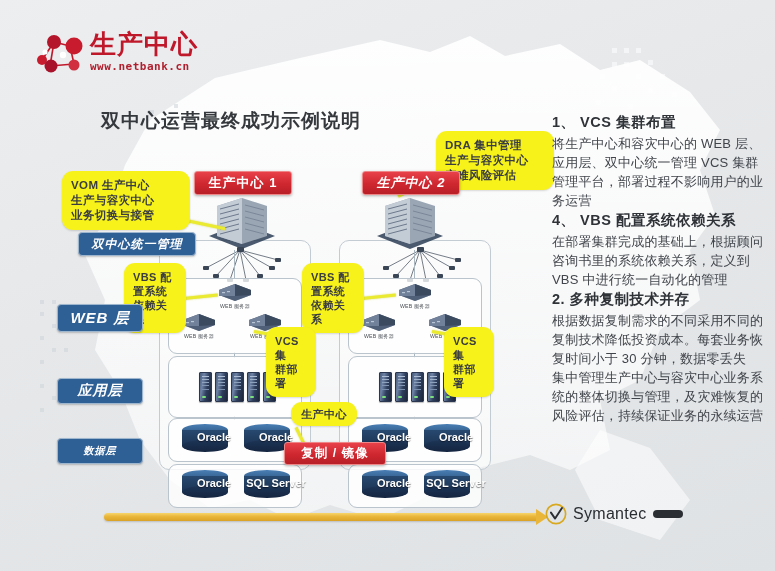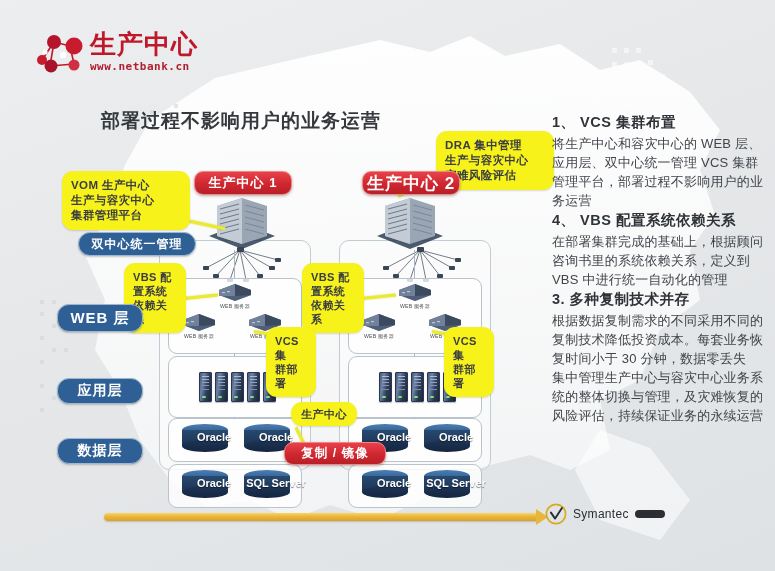--- a/index.html
+++ b/index.html
@@ -28,37 +28,37 @@
 
   
   .rightcol{position:absolute;left:552px;top:112px;width:216px;color:#3b3f45;}
   .rc-h{font-size:14.5px;font-weight:bold;color:#2f3338;margin:0 0 2px 0;
     letter-spacing:.5px;line-height:20px;}
   .rc-p{font-size:13px;line-height:19px;color:#41454b;margin:0 0 16px 0;
     letter-spacing:.2px;}
   .rc-p:last-child{margin-bottom:0;}
 
   
-  .pill{position:absolute;border-radius:12px;background:#2e5f95;
+  .pill{position:absolute;border-radius:4px;background:#2e5f95;
     border:1px solid #9fb6cf;color:#fff;font-weight:bold;
     display:flex;align-items:center;justify-content:center;
-    box-shadow:0 1px 2px rgba(0,0,0,.22);letter-spacing:1px;}
+    box-shadow:0 1px 2px rgba(0,0,0,.22);letter-spacing:1px;font-style:italic;}
   .pill.manage{left:78px;top:232px;width:116px;height:22px;font-size:12px;}
   .pill.web{left:57px;top:304px;width:84px;height:26px;font-size:15px;}
   .pill.app{left:57px;top:378px;width:84px;height:24px;font-size:14px;}
-  .pill.data{left:57px;top:438px;width:84px;height:24px;font-size:14px;}
-
-  
-  .rbadge{position:absolute;border-radius:9px;
+  .pill.data{left:57px;top:438px;width:84px;height:24px;font-size:10px;}
+
+  
+  .rbadge{position:absolute;border-radius:3px;
     background:linear-gradient(180deg,#e8414a 0%,#cf2730 55%,#b81f27 100%);
     color:#fff;font-weight:bold;display:flex;align-items:center;
     justify-content:center;letter-spacing:1px;
     box-shadow:0 1px 3px rgba(0,0,0,.3);border:1px solid #e88;}
   .rbadge.dc1{left:194px;top:171px;width:96px;height:22px;font-size:13px;}
-  .rbadge.dc2{left:362px;top:171px;width:96px;height:22px;font-size:17px;}
+  .rbadge.dc2{left:362px;top:171px;width:96px;height:22px;font-size:13px;font-style:italic;}
   .rbadge.repl{left:284px;top:442px;width:100px;height:21px;font-size:12.5px;}
 
   
   .callout{position:absolute;background:#f7f21a;border-radius:11px;
     color:#3a3d42;font-weight:bold;padding:7px 9px;box-sizing:border-box;
     line-height:15px;letter-spacing:.4px;box-shadow:0 1px 2px rgba(0,0,0,.14);}
   .callout.vom{left:62px;top:171px;width:128px;font-size:11.5px;}
   .callout.dra{left:436px;top:131px;width:118px;font-size:11.5px;}
   .callout.vbs1{left:124px;top:263px;width:62px;font-size:11px;line-height:14px;}
   .callout.vbs2{left:302px;top:263px;width:62px;font-size:11px;line-height:14px;}
@@ -132,21 +132,21 @@
 
   
   .goldbar{position:absolute;left:104px;top:513px;width:436px;height:8px;
     border-radius:4px;
     background:linear-gradient(180deg,#f7d46a 0%,#e9b63a 45%,#d9a227 100%);
     box-shadow:0 1px 2px rgba(0,0,0,.18);}
   .goldarrow{position:absolute;left:536px;top:509px;width:0;height:0;
     border-top:8px solid transparent;border-bottom:8px solid transparent;
     border-left:12px solid #e9b63a;}
   .sym{position:absolute;left:545px;top:503px;display:flex;align-items:center;gap:6px;}
-  .sym-name{font-size:12px;color:#2a2d31;letter-spacing:.3px;text-align:center;}
+  .sym-name{font-size:16px;color:#2a2d31;letter-spacing:.3px;text-align:center;}
   .sym-bar{width:30px;height:8px;border-radius:4px;background:#2b2f34;}
   .sym-mark{width:22px;height:22px;}
 </style>
 </head>
 <body>
 
 <div id="stage">
 
   <svg class="map-bg" viewBox="0 0 775 571" preserveAspectRatio="none">
     <defs>
@@ -211,21 +211,21 @@
       <circle cx="12" cy="30" r="5" fill="#c81c2e"></circle>
       <circle cx="21" cy="36" r="6.5" fill="#a8122a"></circle>
       <circle cx="44" cy="35" r="5.5" fill="#d03040"></circle>
       <circle cx="33" cy="25" r="3.2" fill="#ffffff"></circle>
       <circle cx="15" cy="22" r="2.6" fill="#ffffff"></circle>
     </svg>
     <div class="logo-cn">生产中心</div>
     <div class="logo-url">www.netbank.cn</div>
   </div>
 
-  <div class="page-title">部署过程不影响用户的业务运营</div>
+  <div class="page-title">双中心运营最终成功示例说明</div>
 
   <div class="outerbox ob-l"></div>
   <div class="outerbox ob-r"></div>
 
   <svg class="mainframe mf1" viewBox="0 0 78 58">
     <polygon points="6,44 39,57 72,44 39,31" fill="#2b3d55" opacity=".85"></polygon>
     <polygon points="14,14 39,6 64,14 64,44 39,52 14,44" fill="#9aa6b4"></polygon>
     <polygon points="14,14 39,6 39,52 14,44" fill="#c3cbd5"></polygon>
     <g stroke="#6c7a8c" stroke-width="1">
       <line x1="17" y1="17" x2="36" y2="12"></line>
@@ -460,21 +460,21 @@
   <div class="leader" style="left:430px;top:178px;width:36px;transform:rotate(152deg);"></div>
   <div class="leader" style="left:184px;top:297px;width:34px;transform:rotate(-6deg);"></div>
   <div class="leader" style="left:362px;top:297px;width:34px;transform:rotate(-6deg);"></div>
   <div class="leader" style="left:254px;top:330px;width:16px;transform:rotate(10deg);"></div>
   <div class="leader" style="left:432px;top:330px;width:16px;transform:rotate(10deg);"></div>
   <div class="leader" style="left:296px;top:426px;width:18px;transform:rotate(64deg);"></div>
 
   <div class="callout vom">
     <div>VOM 生产中心</div>
     <div>生产与容灾中心</div>
-    <div>集群管理平台</div>
+    <div>业务切换与接管</div>
   </div>
   <div class="callout dra">
     <div>DRA 集中管理</div>
     <div>生产与容灾中心</div>
     <div>灾难风险评估</div>
   </div>
   <div class="callout vbs1">
     <div>VBS 配</div>
     <div>置系统</div>
     <div>依赖关系</div>
@@ -508,21 +508,21 @@
   <div class="rightcol">
     <div>
       <div class="rc-h">1、 VCS 集群布置</div>
       <div class="rc-p">将生产中心和容灾中心的 WEB 层、应用层、双中心统一管理 VCS 集群管理平台，部署过程不影响用户的业务运营</div>
     </div>
     <div>
       <div class="rc-h">4、 VBS 配置系统依赖关系</div>
       <div class="rc-p">在部署集群完成的基础上，根据顾问咨询书里的系统依赖关系，定义到 VBS 中进行统一自动化的管理</div>
     </div>
     <div>
-      <div class="rc-h">3. 多种复制技术并存</div>
+      <div class="rc-h">2. 多种复制技术并存</div>
       <div class="rc-p">根据数据复制需求的不同采用不同的复制技术降低投资成本。每套业务恢复时间小于 30 分钟，数据零丢失</div>
     </div>
     <div>
       <div class="rc-p">集中管理生产中心与容灾中心业务系统的整体切换与管理，及灾难恢复的风险评估，持续保证业务的永续运营</div>
     </div>
   </div>
 
   <div class="goldbar"></div>
   <div class="goldarrow"></div>
   <div class="sym">

